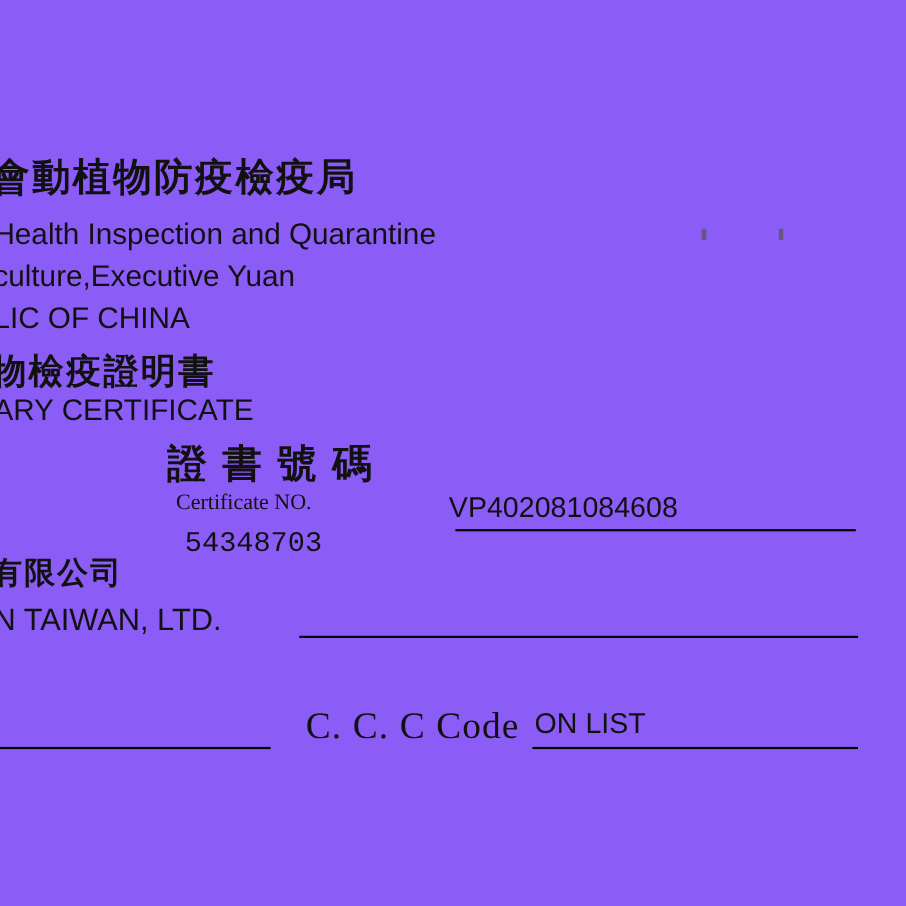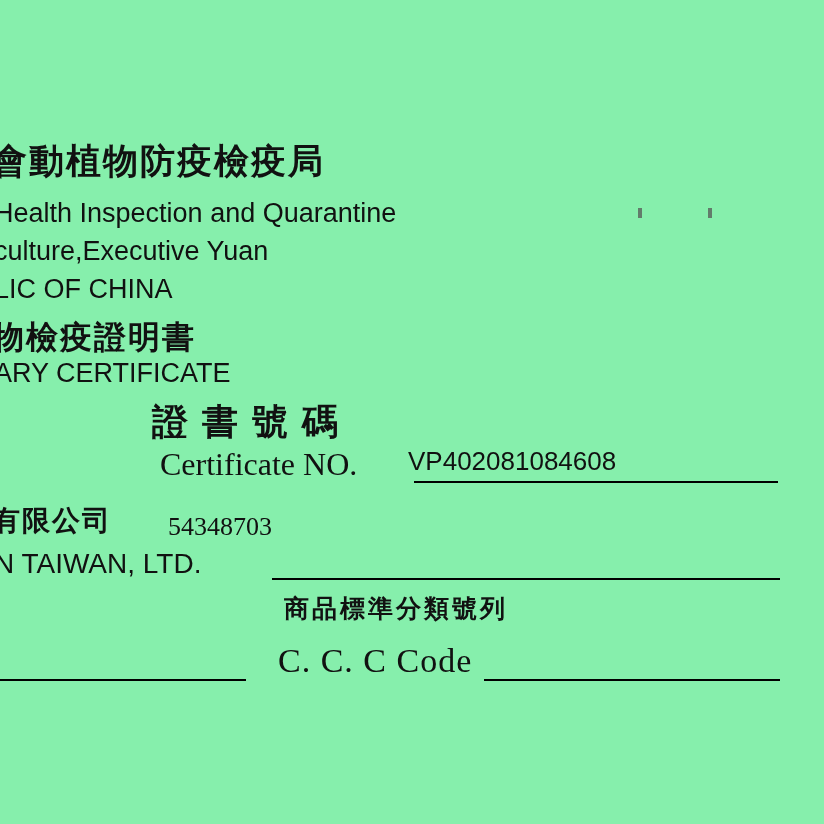--- a/index.html
+++ b/index.html
@@ -4,21 +4,21 @@
 <style>
   html, body {
     margin: 0;
     padding: 0;
     background: #ffffff;
   }
   #page {
     position: relative;
     width: 824px;
     height: 824px;
-    background: #86efac;
+    background: #8b5cf6;
     overflow: hidden;
     font-family: "Liberation Sans", sans-serif;
     color: #000000;
   }
 
   .txt {
     position: absolute;
     white-space: nowrap;
     color: #111111;
   }
@@ -45,27 +45,27 @@
   
   #lh-cjk1   { left: -8px;  top: 138px; font-size: 35px; }
   #lh-en1    { left: -6px;  top: 198px; font-size: 27px; }
   #lh-en2    { left: -6px;  top: 236px; font-size: 27px; }
   #lh-en3    { left: -6px;  top: 274px; font-size: 27px; }
   #lh-cjk2   { left: -8px;  top: 316px; font-size: 32px; }
   #lh-en4    { left: -6px;  top: 358px; font-size: 27px; }
 
   
   #cert-cjk  { left: 152px; top: 398px; font-size: 36px; letter-spacing: 14px; }
-  #cert-en   { left: 160px; top: 446px; font-size: 32px; font-family: "Liberation Serif", serif; }
+  #cert-en   { left: 160px; top: 446px; font-size: 20px; font-family: "Liberation Serif", serif; }
   #cert-val  { left: 408px; top: 446px; font-size: 26px; font-family: "Liberation Sans", sans-serif; }
   #cert-rule { left: 414px; top: 481px; width: 364px; }
 
   
   #co-cjk    { left: -8px;  top: 502px; font-size: 28px; }
-  #co-num    { left: 168px; top: 512px; font-size: 26px; font-family: Liberation Serif, serif; }
+  #co-num    { left: 168px; top: 479px; font-size: 26px; font-family: Liberation Mono, monospace; }
   #co-en     { left: -6px;  top: 548px; font-size: 28px; }
   #co-rule   { left: 272px; top: 578px; width: 508px; }
 
   
   #ccc-cjk   { left: 284px; top: 592px; font-size: 25px; letter-spacing: 3px; }
   #ccc-en    { left: 278px; top: 642px; font-size: 34px; font-family: "Liberation Serif", serif; letter-spacing: 1px; }
   #ccc-val   { left: 486px; top: 642px; font-size: 26px; font-family: "Liberation Sans", sans-serif; }
   #ccc-rule-left  { left: -6px;  top: 679px; width: 252px; }
   #ccc-rule-right { left: 484px; top: 679px; width: 296px; }
 
@@ -98,18 +98,18 @@
   <div class="txt cjk" id="cert-cjk">證書號碼</div>
   <div class="txt" id="cert-en">Certificate NO.</div>
   <div class="txt" id="cert-val">VP402081084608</div>
   <div class="line" id="cert-rule"></div>
 
   <div class="txt cjk" id="co-cjk">有限公司</div>
   <div class="txt" id="co-num">54348703</div>
   <div class="txt latin" id="co-en">N TAIWAN, LTD.</div>
   <div class="line" id="co-rule"></div>
 
-  <div class="txt cjk" id="ccc-cjk">商品標準分類號列</div>
   <div class="txt" id="ccc-en">C. C. C Code</div>
+  <div class="txt" id="ccc-val">ON LIST</div>
   <div class="line" id="ccc-rule-left"></div>
   <div class="line" id="ccc-rule-right"></div>
 
 </div>
 
 </body></html>

